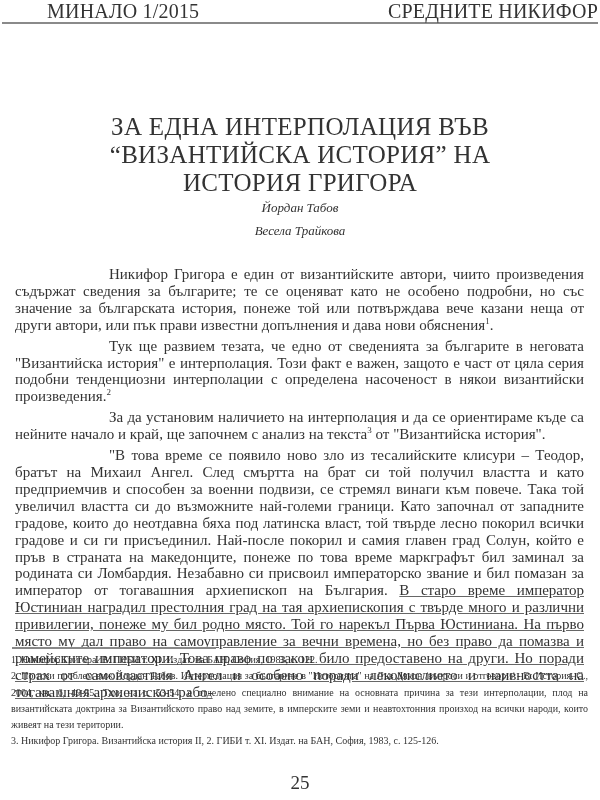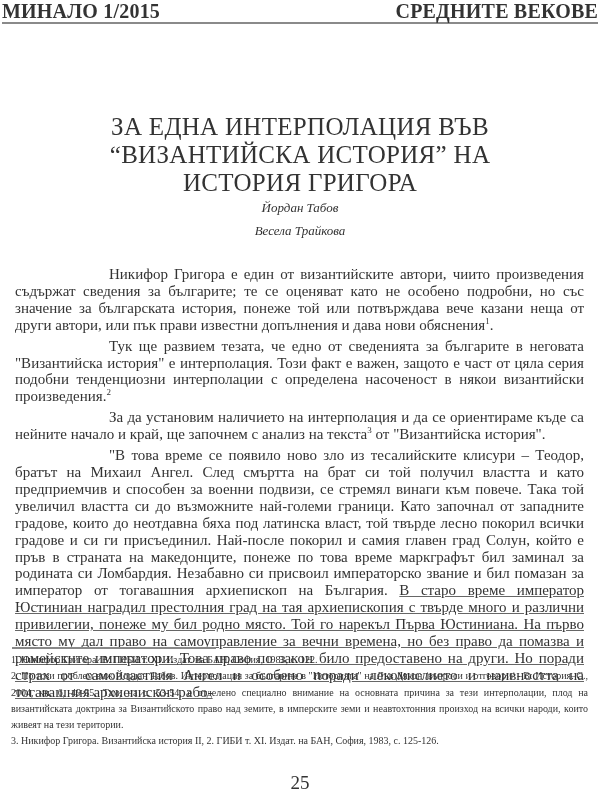--- a/index.html
+++ b/index.html
@@ -7,22 +7,22 @@
       width: 600px; height: 800px; overflow: hidden;
       background: #ffffff; color: #2a2a2a;
       font-family: "Liberation Serif", "DejaVu Serif", serif;
       position: relative;
     }
     .header {
       position: absolute; left: 2px; right: 2px; top: 0; height: 22px;
       border-bottom: 2px solid #8a8a8a;
     }
     .header .left, .header .right {
-      position: absolute; top: 0px; font-weight: bold; font-size: 20px;
-      letter-spacing: 0.2px; color: #333;
+      position: absolute; top: 0px; font-weight: normal; font-size: 20px;
+      letter-spacing: 0.2px; color: #333; margin-left: 45px;
     }
     .header .left { left: 0; }
     .header .right { right: 0; }
     .title {
       position: absolute; left: 0; right: 0; top: 113px;
       text-align: center; font-weight: normal; font-size: 25px; line-height: 28px;
       color: #333; letter-spacing: 0.3px;
     }
     .authors {
       position: absolute; left: 0; right: 0; top: 196px;
@@ -48,21 +48,21 @@
     .page-num {
       position: absolute; left: 0; right: 0; top: 772px; text-align: center;
       font-weight: normal; font-size: 19px; color: #333;
     }
   </style>
 </head>
 <body>
 
 <div class="header">
   <span class="left">МИНАЛО  1/2015</span>
-  <span class="right">СРЕДНИТЕ ВЕКОВЕ</span>
+  <span class="right">СРЕДНИТЕ НИКИФОР</span>
 </div>
 
 <div class="title">
   <div>ЗА ЕДНА ИНТЕРПОЛАЦИЯ ВЪВ</div>
   <div>“ВИЗАНТИЙСКА ИСТОРИЯ” НА</div>
   <div>ИСТОРИЯ ГРИГОРА</div>
 </div>
 
 <div class="authors">
   <div>Йордан Табов</div>

